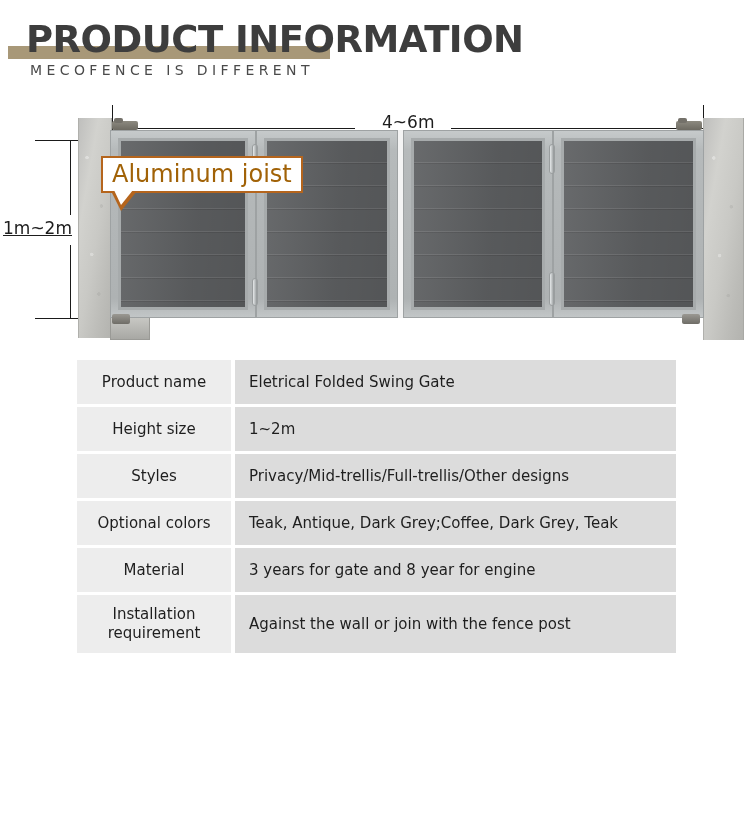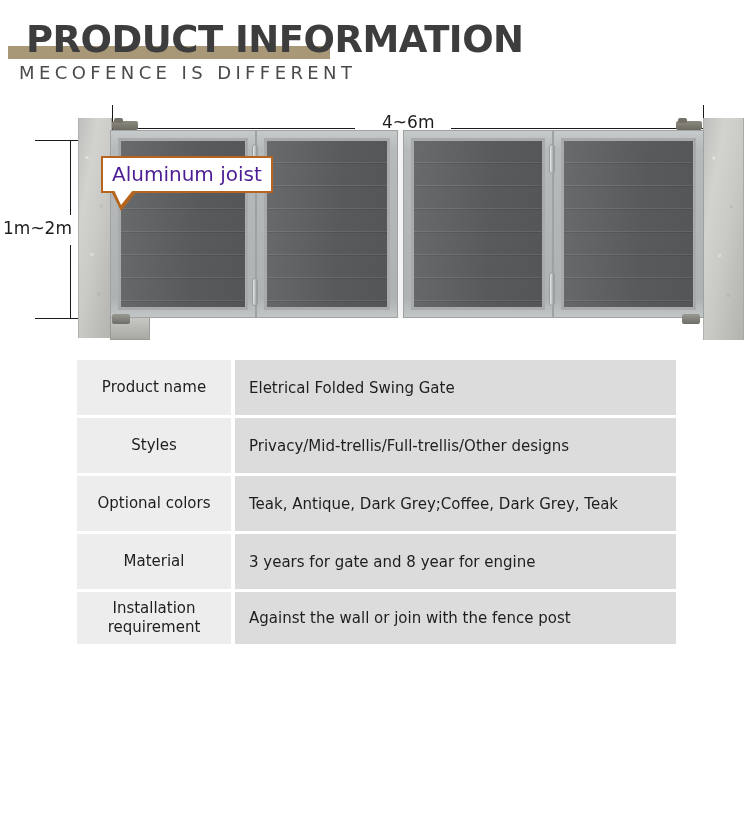--- a/index.html
+++ b/index.html
@@ -15,22 +15,22 @@
   #title-bar{
     position:absolute;left:8px;top:46px;width:322px;height:13px;
     background:#a89878;
   }
   #page-title{
     position:absolute;left:26px;top:20px;
     font-size:37px;font-weight:bold;color:#3d3d3d;
     letter-spacing:-0.5px;line-height:40px;white-space:nowrap;
   }
   #page-subtitle{
-    position:absolute;left:19px;top:62px;
-    font-size:18px;color:#4a4a4a;letter-spacing:4.4px;
+    position:absolute;left:30px;top:62px;
+    font-size:14px;color:#4a4a4a;letter-spacing:4.4px;
     white-space:nowrap;font-weight:400;
   }
 
   
   #diagram{position:absolute;left:0;top:100px;width:750px;height:250px;}
 
   .post{
     position:absolute;
     background:linear-gradient(100deg,#bfbfbd 0%,#d2d2ce 28%,#c9c9c5 55%,#bcbcb8 80%,#b3b3af 100%);
     border-left:1px solid #b0b0ac;border-right:1px solid #a9a9a5;
@@ -130,21 +130,21 @@
     position:absolute;font-size:17px;color:#1d1d1d;
     white-space:nowrap;font-family:"DejaVu Sans","Liberation Sans",sans-serif;
   }
 
   
   .callout{
     position:absolute;
     background:#ffffff;
     border:2px solid #b5651d;
     box-sizing:border-box;
-    font-size:20px;color:#4c1d95;
+    font-size:24px;color:#a16207;
     padding:3px 9px 4px 9px;
     white-space:nowrap;
     line-height:26px;
   }
   .callout .tail{
     position:absolute;left:8px;top:100%;
     width:0;height:0;
     border-left:10px solid transparent;
     border-right:16px solid transparent;
     border-top:20px solid #b5651d;
@@ -155,36 +155,36 @@
     border-left:7px solid transparent;
     border-right:12px solid transparent;
     border-top:15px solid #ffffff;
   }
 
   
   #spec-table{
     position:absolute;left:77px;top:360px;width:599px;
     border-collapse:separate;border-spacing:0;
   }
-  #spec-table tr{height:58px;}
+  #spec-table tr{height:47px;}
   #spec-table td{
     vertical-align:middle;
     font-size:15px;color:#1e1e1e;
     border-bottom:3px solid #ffffff;
     font-family:"DejaVu Sans","Liberation Sans",sans-serif;
   }
   #spec-table td.k{
     width:152px;background:#ededed;text-align:center;
     border-right:4px solid #ffffff;line-height:19px;
   }
   #spec-table td.v{
     background:#dcdcdc;text-align:left;padding-left:14px;margin-top:36px;
   }
   #spec-table tr:last-child td{border-bottom:none;}
-  #spec-table tr.tall{height:52px;}
+  #spec-table tr.tall{height:58px;}
 </style>
 </head>
 <body>
 
 <div id="header">
   <div id="title-bar"></div>
   <div id="page-title">PRODUCT INFORMATION</div>
   <div id="page-subtitle">MECOFENCE IS DIFFERENT</div>
 </div>
 
@@ -193,21 +193,21 @@
   <div class="dim-line dim-v" style="left:112px;top:5px;height:25px;"></div>
   <div class="dim-line dim-v" style="left:703px;top:5px;height:25px;"></div>
   <div class="dim-line dim-h" style="left:112px;top:28px;width:243px;"></div>
   <div class="dim-line dim-h" style="left:451px;top:28px;width:252px;"></div>
   <div class="dim-label" style="left:382px;top:12px;">4~6m</div>
 
   <div class="dim-line dim-h" style="left:35px;top:40px;width:80px;"></div>
   <div class="dim-line dim-h" style="left:35px;top:218px;width:80px;"></div>
   <div class="dim-line dim-v" style="left:70px;top:40px;height:75px;"></div>
   <div class="dim-line dim-v" style="left:70px;top:145px;height:73px;"></div>
-  <div class="dim-label" style="left:3px;top:118px;">1m~2m</div>
+  <div class="dim-label" style="left:3px;top:118px;text-decoration:underline;">1m~2m</div>
 
   <div class="post" id="post-left"></div>
   <div class="post" id="post-right"></div>
   <div class="post-footing" id="footing-left"></div>
 
   <div id="gate">
     <div class="leaf" id="leaf-1">
       <div class="panel"></div>
     </div>
     <div class="leaf" id="leaf-2">
@@ -240,20 +240,24 @@
   </div>
 </div>
 
 <table id="spec-table">
   <tbody>
     <tr>
       <td class="k">Product name</td>
       <td class="v">Eletrical Folded Swing  Gate</td>
     </tr>
     <tr>
+      <td class="k">Height size</td>
+      <td class="v">1~2m</td>
+    </tr>
+    <tr>
       <td class="k">Styles</td>
       <td class="v">Privacy/Mid-trellis/Full-trellis/Other designs</td>
     </tr>
     <tr>
       <td class="k">Optional colors</td>
       <td class="v">Teak, Antique, Dark Grey;Coffee, Dark Grey, Teak</td>
     </tr>
     <tr>
       <td class="k">Material</td>
       <td class="v">3 years for gate and 8 year for engine</td>

